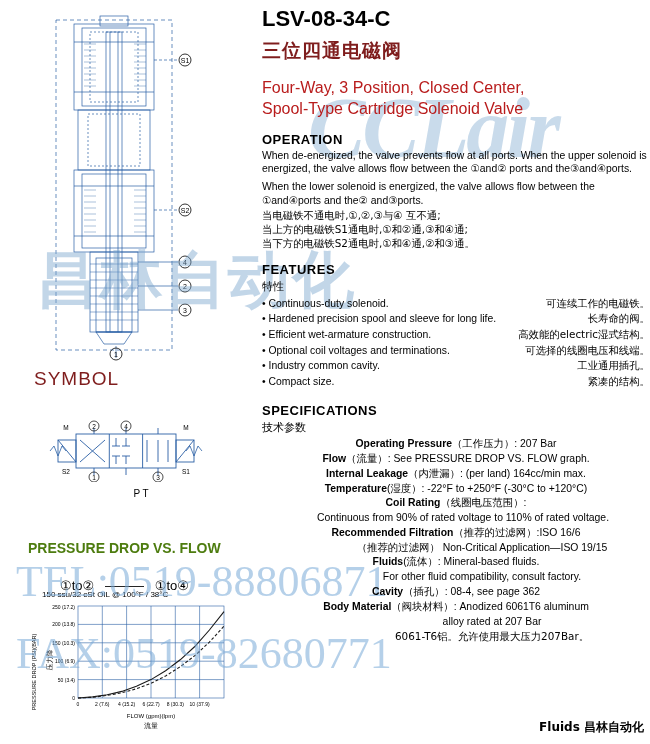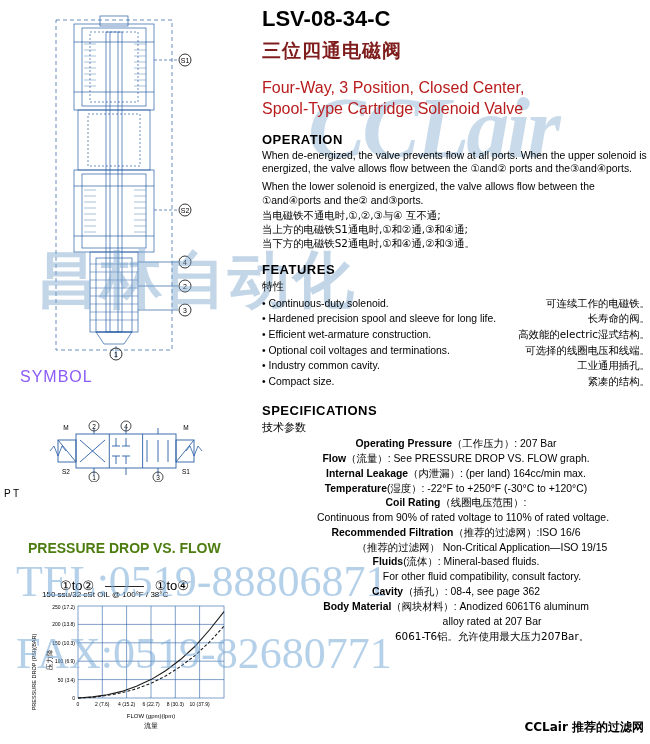--- a/index.html
+++ b/index.html
@@ -61,30 +61,30 @@
   
   .left-col {
     position: absolute; left: 0; top: 0;
     width: 258px; height: 744px;
   }
   .drawing-box {
     position: absolute; left: 38px; top: 14px;
     width: 190px; height: 350px;
   }
   .symbol-title {
-    position: absolute; left: 20px; top: 368px;
-    font-size: 16px; color: #8b5cf6; letter-spacing: 1px;
+    position: absolute; left: 34px; top: 368px;
+    font-size: 19px; color: #7f1d1d; letter-spacing: 1px;
   }
   .symbol-box {
     position: absolute; left: 46px; top: 420px;
     width: 160px; height: 60px;
   }
   .pt-label {
-    position: absolute; left: 4px; top: 488px;
-    width: 258px; 
+    position: absolute; left: 12px; top: 488px;
+    width: 258px; text-align: center;
     font-size: 10px; color: #000;
   }
   .chart-title {
     position: absolute; left: 28px; top: 540px;
     font-size: 14px; font-weight: bold; color: #4d7c0f;
     letter-spacing: 0px;
   }
   .chart-sub1 {
     position: absolute; left: 60px; top: 578px;
     font-size: 13px; color: #000;
@@ -480,14 +480,14 @@
     </div>
   </div>
 
   <div class="wm-layer">
     <div class="wm-cc">CCLair</div>
     <div class="wm-cn">昌林自动化</div>
     <div class="wm-tel">TEL:0519-88806871</div>
     <div class="wm-fax">FAX:0519-82680771</div>
   </div>
 
-  <div class="footer-brand">CCLair 推荐的过滤网</div>
+  <div class="footer-brand">Fluids 昌林自动化</div>
 </div>
 
 </body></html>

